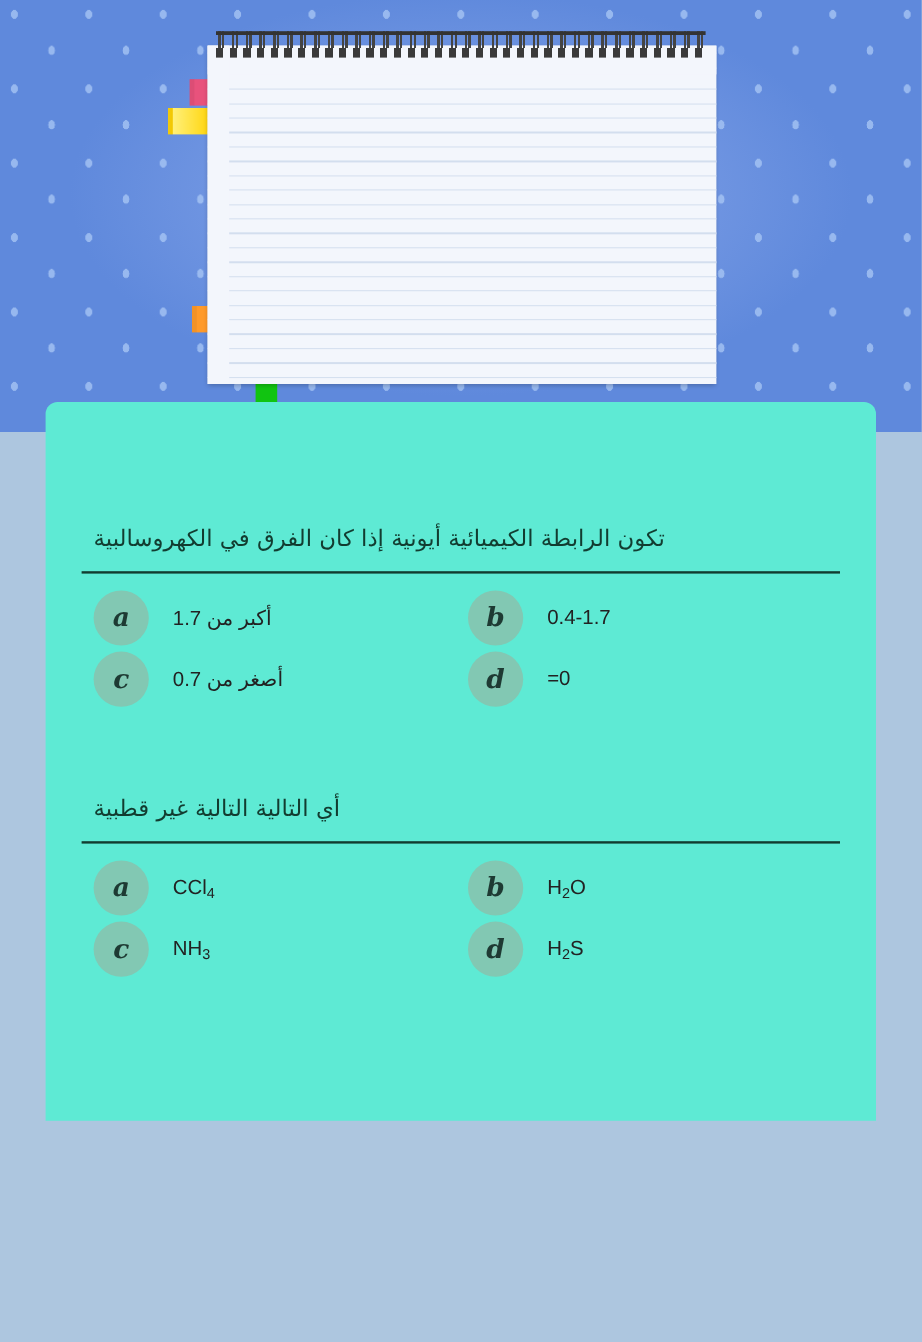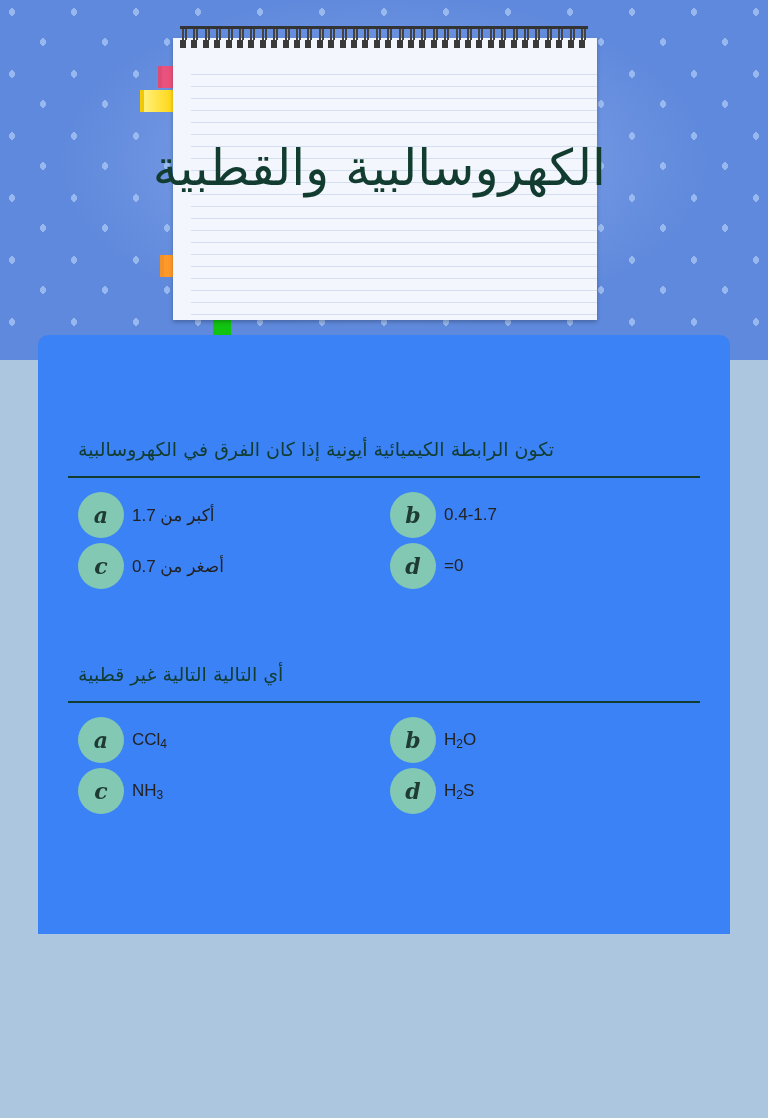--- a/index.html
+++ b/index.html
@@ -49,21 +49,21 @@
     position: absolute; left: 0; right: 0; top: 14px; height: 8px;
     background-image: repeating-linear-gradient(to right, #3a3a3a 0 6px, transparent 6px 11.4px);
   }
   .title {
     position: absolute; left: 160px; top: 130px; width: 446px; text-align: center;
     font-family: "DejaVu Sans", sans-serif; font-size: 50px; line-height: 76px;
     color: #123c30; direction: rtl; white-space: nowrap;
   }
   .card {
     position: absolute; left: 38px; top: 335px; width: 692px; height: 599px;
-    background: #3b82f6; border-radius: 10px 10px 0 0;
+    background: #5eead4; border-radius: 10px 10px 0 0;
   }
   .question {
     position: absolute; left: 30px; width: 632px;
   }
   .q-text {
     position: absolute; left: 10px; right: 0; top: 0; height: 40px;
     font-family: "DejaVu Sans", sans-serif; font-size: 19px; line-height: 28px;
     color: #123c30; direction: rtl; text-align: left;
   }
   .q-text span { display: inline-block; direction: rtl; }
@@ -74,40 +74,39 @@
     position: absolute; width: 280px; height: 46px; display: flex; align-items: center; cursor: pointer;
   }
   .badge {
     width: 46px; height: 46px; border-radius: 50%;
     background: #82c8b3; color: #1e3a33;
     display: flex; align-items: center; justify-content: center;
     font-family: "DejaVu Serif", serif; font-weight: bold; font-style: italic; font-size: 22px;
     flex-shrink: 0;
   }
   .opt-text {
-    margin-left: 8px; font-size: 17px; color: #222; white-space: nowrap;
+    margin-left: 20px; font-size: 17px; color: #222; white-space: nowrap;
     font-family: "Liberation Sans", sans-serif;
   }
   .opt-text sub { font-size: 12px; vertical-align: -3px; }
 </style>
 </head>
 <body>
 
 <div class="hero">
   <div class="tab" style="left:158px;top:66px;width:20px;height:22px;background:#e8527c;"></div>
   <div class="tab" style="left:140px;top:90px;width:38px;height:22px;background:linear-gradient(to right,#fff07a,#ffd200);"></div>
   <div class="tab" style="left:160px;top:255px;width:18px;height:22px;background:#ff9a2a;"></div>
   <div class="tab" style="left:213px;top:320px;width:18px;height:16px;background:#11c411;border-left:none;"></div>
 
   <div class="notebook"></div>
   <div class="spiral">
       <div class="holes"></div>
     </div>
 
-  <div class="title">الكهروسالبية والقطبية</div>
 </div>
 
 <div class="card">
 
   <div class="question" style="top:100px;">
     <div class="q-text">
       <span>تكون الرابطة الكيميائية أيونية إذا كان الفرق في الكهروسالبية</span>
     </div>
     <div class="q-rule"></div>
 

